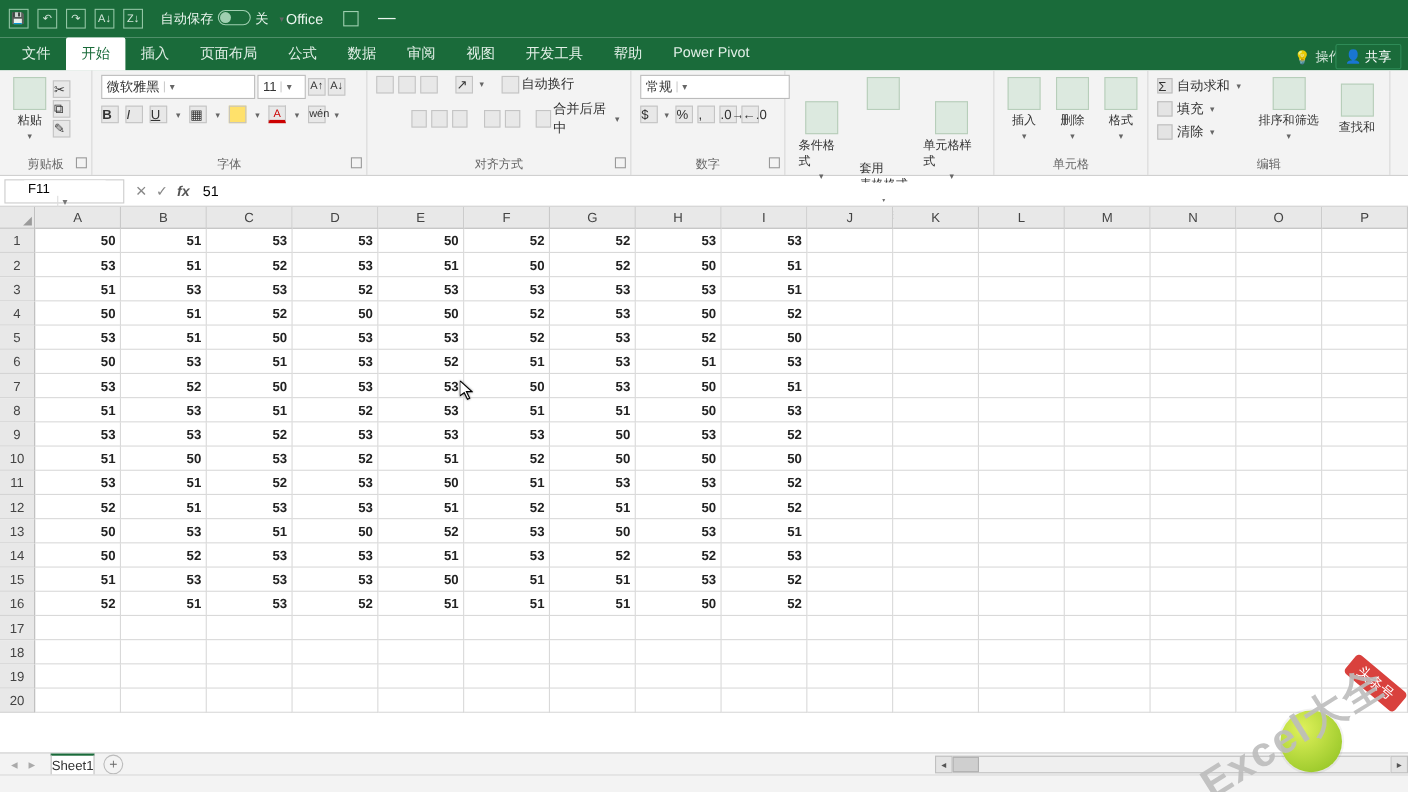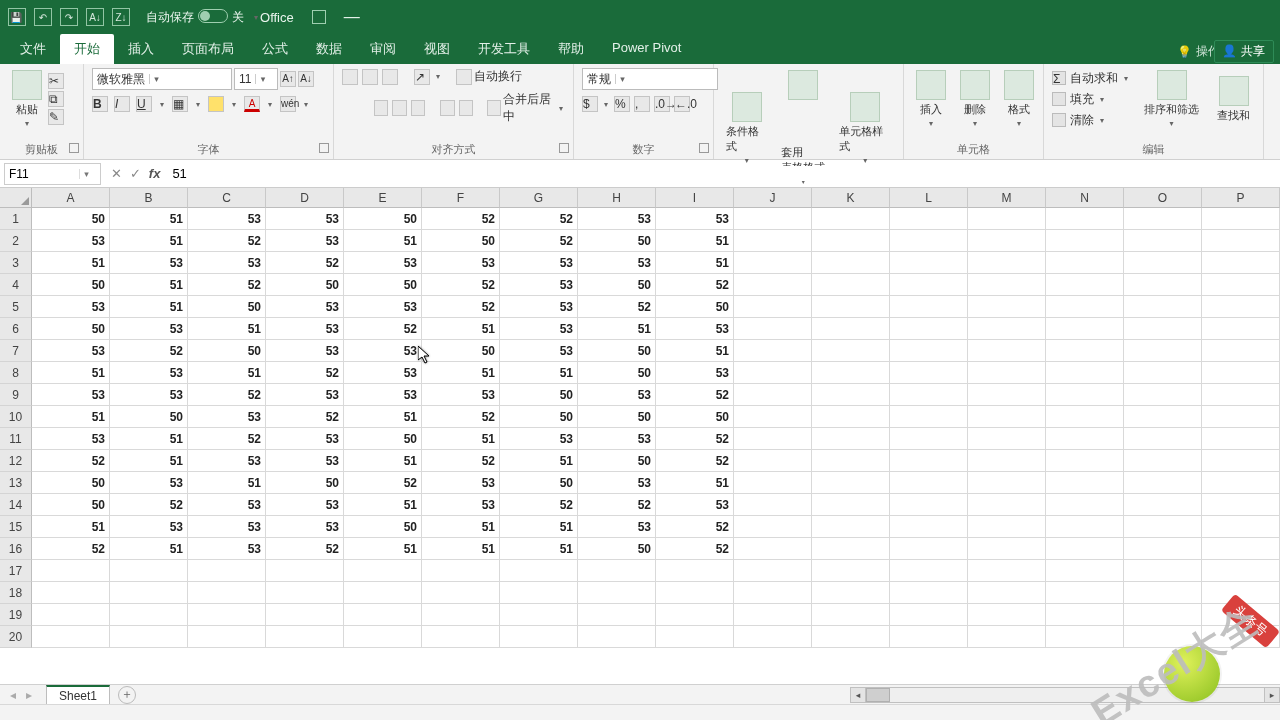--- a/index.html
+++ b/index.html
@@ -41,21 +41,21 @@
 
 .big-btn { display:flex; flex-direction:column; align-items:center; gap:2px; padding:2px 4px; font-size:11px; color:#333;}
 .big-btn .ico { width:30px; height:30px; background:#dce9df; border:1px solid #b7ceba; }
 .big-btn .caret-sm { font-size:8px; color:#666; }
 
 .line-item { display:flex; align-items:center; gap:4px; font-size:12px; color:#333; padding:1px 0;}
 .line-item .ico-s { width:14px; height:14px; border:1px solid #bbb; background:#e4e4e4;}
 
 
 .fbar { height:28px; border-bottom:1px solid #ccc; display:flex; align-items:center; }
-.namebox { width:97px; border:1px solid #ccc; height:22px; margin:0 4px; display:flex; align-items:center; }
+.namebox { width:109px; border:1px solid #ccc; height:22px; margin:0 4px; display:flex; align-items:center;flex-direction:column; }
 .namebox input { border:none; outline:none; width:74px; padding:0 4px; font-size:12px;}
 .namebox .caret { width:14px; text-align:center; border-left:1px solid #ddd; font-size:9px; color:#777;}
 .fx-btns { display:flex; align-items:center; gap:8px; color:#888; padding:0 6px; font-size:13px;}
 .fx-ico { font-style:italic; color:#555; font-weight:bold;}
 .formula-input { flex:1; border:none; outline:none; font-size:13px; padding:0 6px;}
 
 
 .grid-wrap { position:absolute; top:188px; left:0; right:0; bottom:34px; overflow:hidden; }
 .corner { position:absolute; left:0; top:0; width:32px; height:20px; background:#e8e8e8; border-right:1px solid #bdbdbd; border-bottom:1px solid #bdbdbd;}
 .corner::after{content:""; position:absolute; right:2px; bottom:2px; width:0;height:0;border-left:8px solid transparent;border-bottom:8px solid #9a9a9a;}
@@ -68,21 +68,21 @@
 .cell { width:80px; height:22px; border-right:1px solid #d9d9d9; border-bottom:1px solid #d9d9d9; display:flex; align-items:center; justify-content:flex-end; padding:0 4px; font-size:12px; color:#222;}
 
 
 .cursor { position:absolute; width:12px; height:18px; pointer-events:none; }
 .cursor svg { filter:drop-shadow(0 0 1px rgba(0,0,0,.5)); }
 
 
 .sheetbar { position:absolute; left:0; right:0; bottom:16px; height:20px; background:#f3f3f3; border-top:1px solid #d0d0d0; display:flex; align-items:center;}
 .sheet-nav { display:flex; gap:2px; padding:0 6px; color:#aaa;}
 .sheet-nav span { width:14px; text-align:center; }
-.sheet-tab { background:#fff; border:1px solid #bdbdbd; border-bottom:none; padding:2px 12px; font-size:12px; margin-left:4px; border-radius:0 0 0 0; position:relative; top:0;}
+.sheet-tab { background:#fff; border:1px solid #bdbdbd; border-bottom:none; padding:2px 0; font-size:12px; margin-left:4px; border-radius:0 0 0 0; position:relative; top:0;}
 .sheet-tab.active { border-top:2px solid #1a6b3a; }
 .sheet-add { width:18px;height:18px;border:1px solid #bbb;border-radius:50%;margin-left:8px;display:flex;align-items:center;justify-content:center;font-size:12px;color:#666;}
 .hscroll { margin-left:auto; width:430px; height:16px; display:flex; align-items:center;}
 .hscroll .btn { width:16px;height:16px;background:#e4e4e4;border:1px solid #c0c0c0;display:flex;align-items:center;justify-content:center;font-size:9px;color:#555;}
 .hscroll .track { flex:1; height:16px; background:#efefef; border-top:1px solid #c0c0c0; border-bottom:1px solid #c0c0c0; position:relative;}
 .hscroll .thumb { position:absolute; left:0; top:0; bottom:0; width:24px; background:#cfcfcf; border:1px solid #b0b0b0;}
 
 
 .statusbar { position:absolute; left:0; right:0; bottom:0; height:16px; background:#f3f3f3; border-top:1px solid #d8d8d8;}
 

